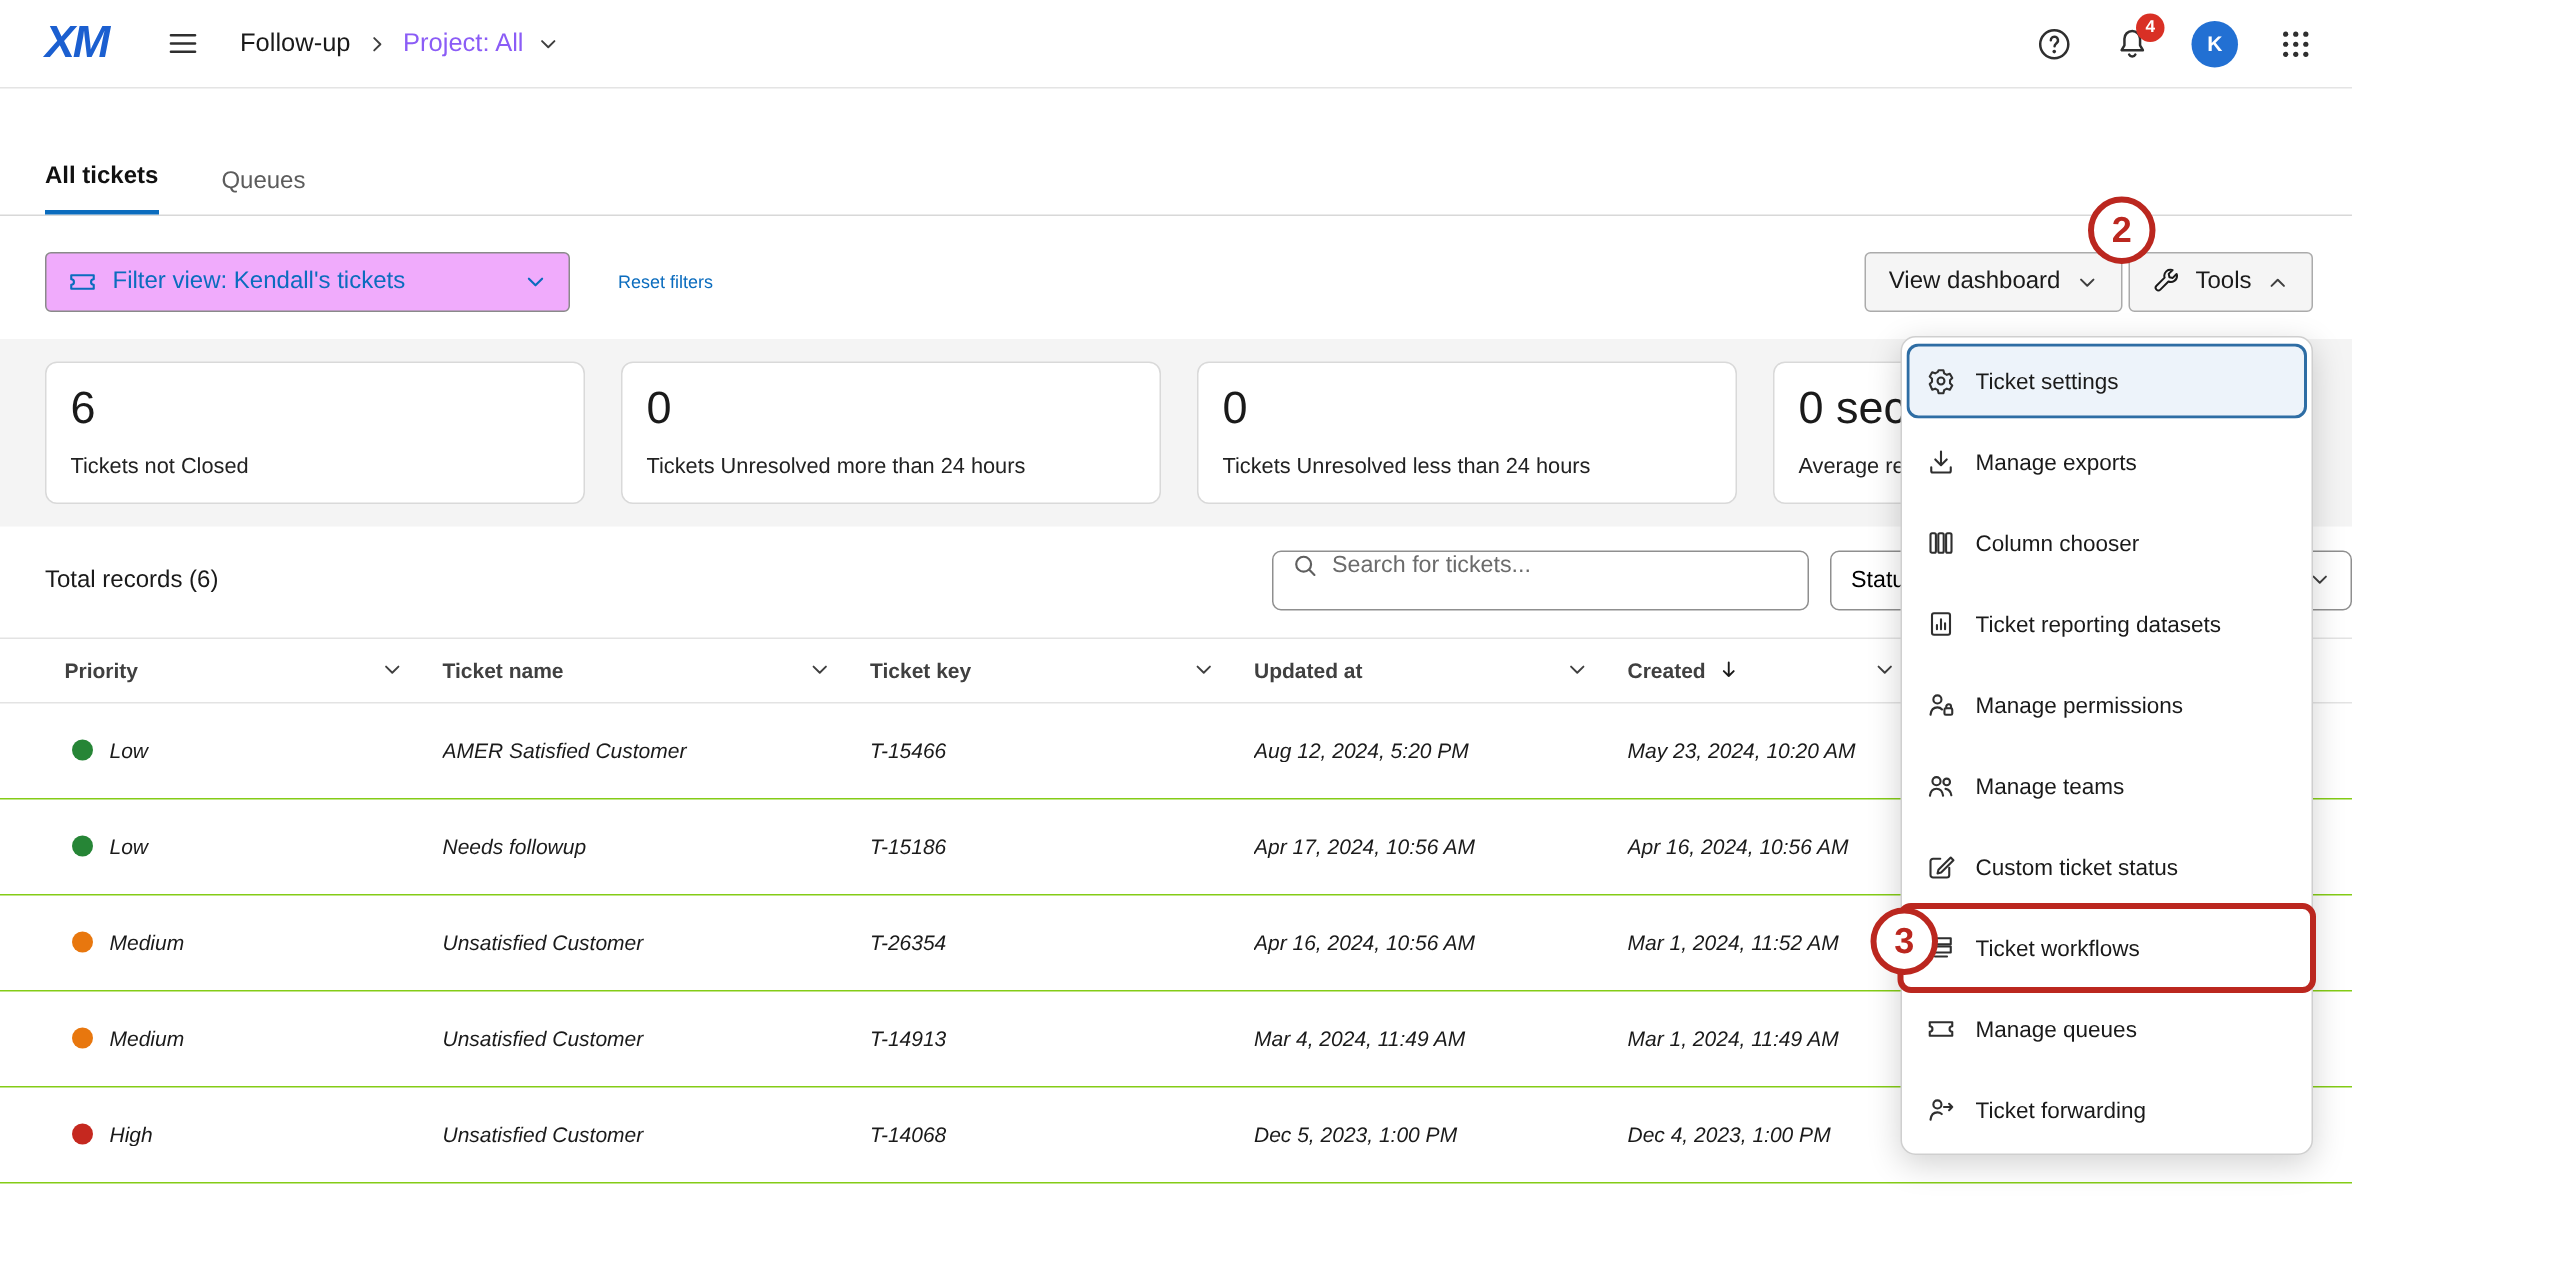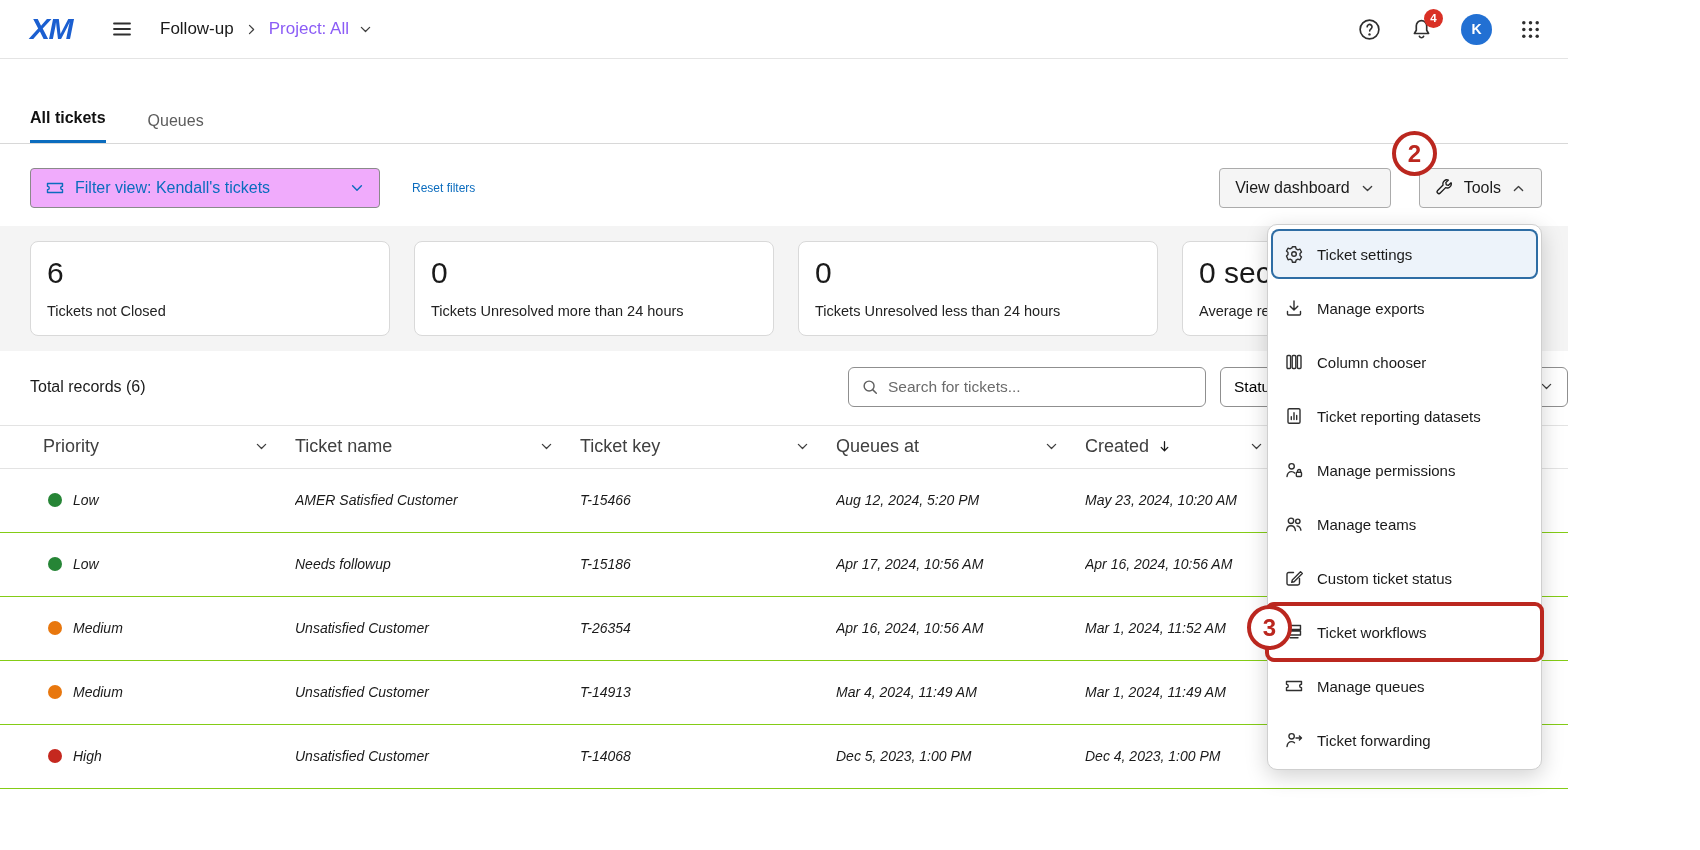--- a/index.html
+++ b/index.html
@@ -23,42 +23,42 @@
   .tabs-row { display: flex; align-items: flex-end; gap: 42px; padding: 50px 30px 0; border-bottom: 1px solid #d8d8d8; }
   .tab { font-size: 16px; color: #5c5c5c; padding-bottom: 13px; cursor: pointer; }
   .tab.active { color: #111; font-weight: 700; border-bottom: 3px solid var(--accent, #0b6cbe); }
 
   
   .filter-row { display: flex; align-items: center; padding: 24px 26px 18px 30px; }
   .btn { display: flex; align-items: center; gap: 10px; height: 40px; border-radius: 4px; font-size: 16px; cursor: pointer; white-space: nowrap; }
   .filter-view-btn { width: 350px; border: 1px solid #8a8a8a; background: #f0abfc; color: var(--accent, #0b6cbe); padding: 0 14px; }
   .filter-view-btn .chev { margin-left: auto; }
   .link { color: var(--accent, #0b6cbe); font-size: 12px; margin-left: 32px; background: none; border: none; cursor: pointer; }
-  .right-actions { margin-left: auto; display: flex; gap: 28px; }
+  .right-actions { margin-left: auto; display: flex; gap: 4px; }
   .gray-btn { border: 1px solid #ababab; background: #f5f5f5; color: #1a1a1a; padding: 0 15px; }
 
   
   .stats-band { background: #f4f4f4; padding: 15px 26px 15px 30px; display: flex; gap: 24px; }
   .stat-card { flex: 1; min-width: 0; background: #fff; border: 1px solid #d9d9d9; border-radius: 8px; padding: 14px 16px 16px; overflow: hidden; }
   .stat-value { font-size: 30px; line-height: 1.15; white-space: nowrap; }
   .stat-label { font-size: 14.5px; margin-top: 12px; color: #222; white-space: nowrap; }
 
   
   .records-row { display: flex; align-items: center; padding: 16px 0 18px 30px; }
   .total-records { font-size: 16px; }
-  .search-box { margin-left: auto; width: 358px; height: 40px; border: 1px solid #8f8f8f; border-radius: 6px; display: flex; align-items: center; padding: 0 12px; gap: 9px; background: #fff; }
+  .search-box { margin-left: auto; width: 358px; height: 40px; border: 1px solid #8f8f8f; border-radius: 6px; display: flex; align-items: flex-start; padding: 0 12px; gap: 9px; background: #fff; }
   .search-box input { border: none; outline: none; font-size: 15.5px; width: 100%; color: #333; background: transparent; font-family: inherit; }
   .search-box input::placeholder { color: #6b6b6b; }
   .status-btn { margin-left: 14px; width: 348px; height: 40px; border: 1px solid #8f8f8f; border-radius: 6px; background: #fff; display: flex; align-items: center; padding: 0 13px; font-size: 15.5px; cursor: pointer; }
   .status-btn .chev { margin-left: auto; color: #3f3f3f; }
 
   
   .thead, .trow { display: grid; grid-template-columns: 252px 285px 256px 249px 205px minmax(0,1fr); padding-left: 43px; align-items: center; }
   .thead { height: 44px; border-top: 1px solid #e3e3e3; border-bottom: 1px solid #e3e3e3; }
-  .th { display: flex; align-items: center; gap: 8px; padding-right: 26px; font-size: 18px; font-weight: 400; color: #404040; cursor: pointer; }
+  .th { display: flex; align-items: center; gap: 8px; padding-right: 26px; font-size: 14px; font-weight: 700; color: #404040; cursor: pointer; }
   .th .chev { margin-left: auto; color: #3f3f3f; display: flex; }
   .sort-icon { display: flex; }
   .trow { height: 64px; border-bottom: 1px solid #84cc16; font-size: 14px; cursor: pointer; font-style: italic; }
   .td { white-space: nowrap; overflow: hidden; }
   .td-priority { display: flex; align-items: center; gap: 11px; padding-left: 5px; }
   .dot { width: 14px; height: 14px; border-radius: 50%; flex: 0 0 auto; }
 
   
   .tools-menu { position: absolute; top: 224px; right: 26px; width: 275px; background: #fff; border: 1px solid #cfcfcf; border-radius: 10px; box-shadow: 0 6px 22px rgba(0,0,0,.18); padding: 2px 0; z-index: 50; }
   .menu-item { display: flex; align-items: center; gap: 13px; height: 54px; padding: 0 16px; font-size: 15px; cursor: pointer; white-space: nowrap; }
@@ -241,21 +241,21 @@
         <div class="th">
        <span>Ticket key</span>
 
        <span class="chev">
             <svg viewBox="0 0 20 20" width="15" height="15">
               <path d="M4.5 7.2l5.5 5.5 5.5-5.5" fill="none" stroke="currentColor" stroke-width="1.7" stroke-linecap="round" stroke-linejoin="round"></path>
             </svg>
           </span>
      </div>
         <div class="th">
-       <span>Queues at</span>
+       <span>Updated at</span>
 
        <span class="chev">
             <svg viewBox="0 0 20 20" width="15" height="15">
               <path d="M4.5 7.2l5.5 5.5 5.5-5.5" fill="none" stroke="currentColor" stroke-width="1.7" stroke-linecap="round" stroke-linejoin="round"></path>
             </svg>
           </span>
      </div>
         <div class="th">
        <span>Created</span>
        <span class="sort-icon">

